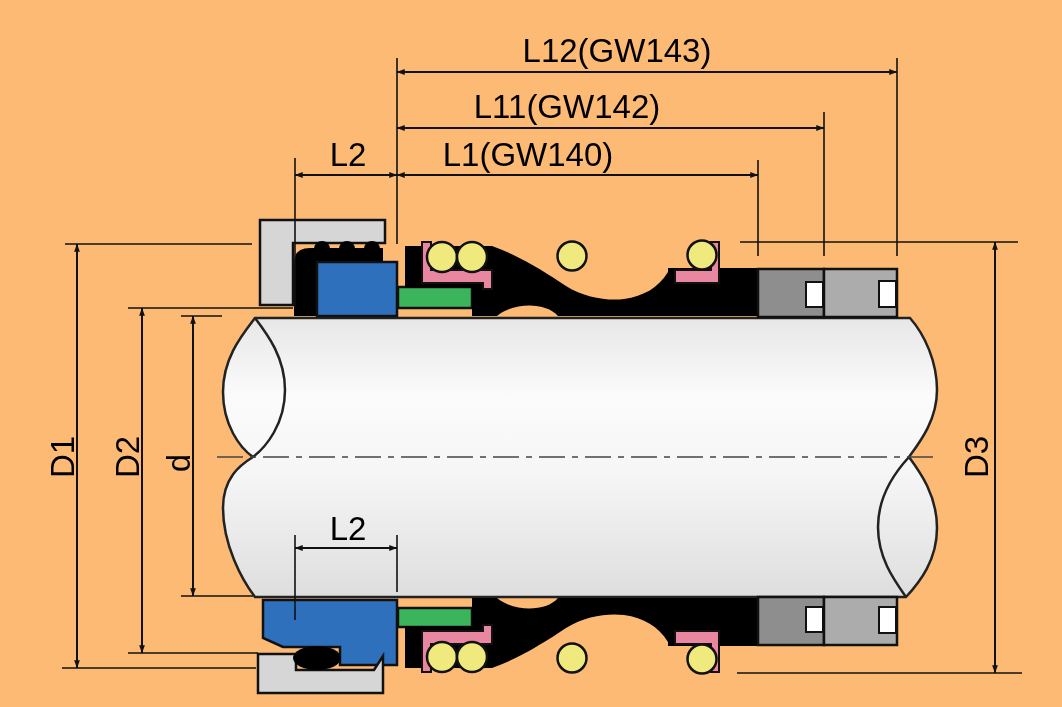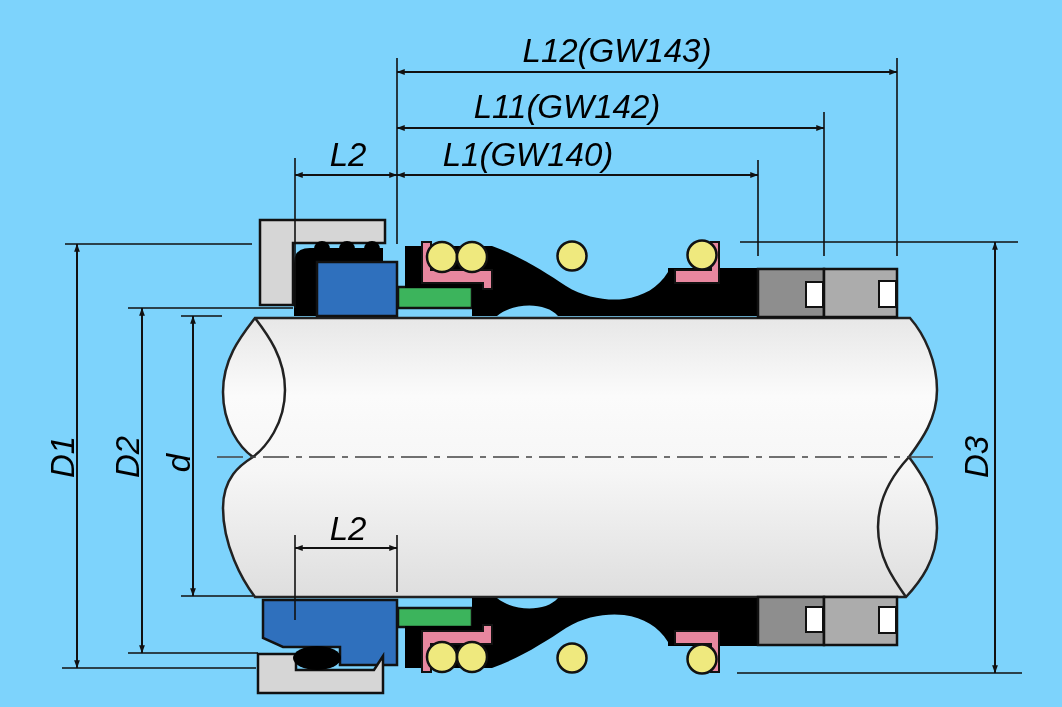--- a/index.html
+++ b/index.html
@@ -1,16 +1,16 @@
 <!DOCTYPE html>
 <html><head>
 <meta charset="utf-8">
 <style>
   html,body{margin:0;padding:0;background:#ffffff;}
-  .stage{position:relative;width:1062px;height:707px;background:#7dd3fc;overflow:hidden;font-style:italic;}
+  .stage{position:relative;width:1062px;height:707px;background:#fdba74;overflow:hidden;}
   svg{display:block;}
   text{font-family:"Liberation Sans","DejaVu Sans",sans-serif;font-size:33px;fill:#000;}
 </style>
 </head>
 <body>
 
 <div class="stage">
 <svg width="1062" height="707" viewBox="0 0 1062 707">
   <defs>
     <linearGradient id="shaftGrad" x1="0" y1="0" x2="0" y2="1">

